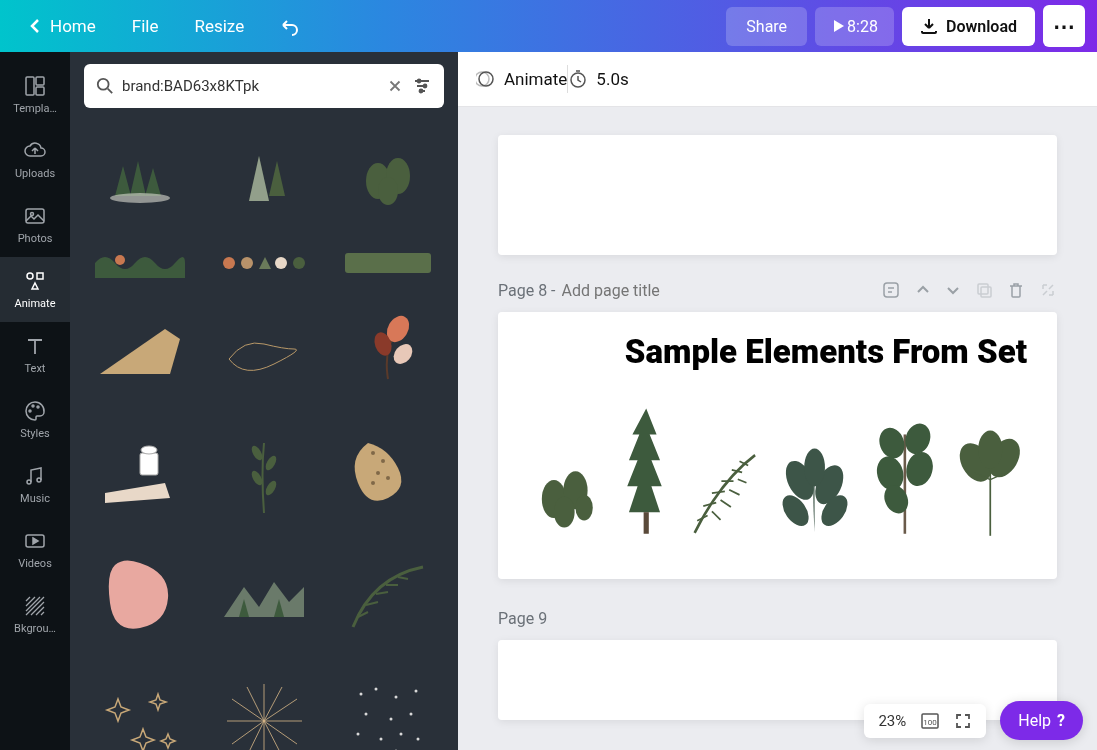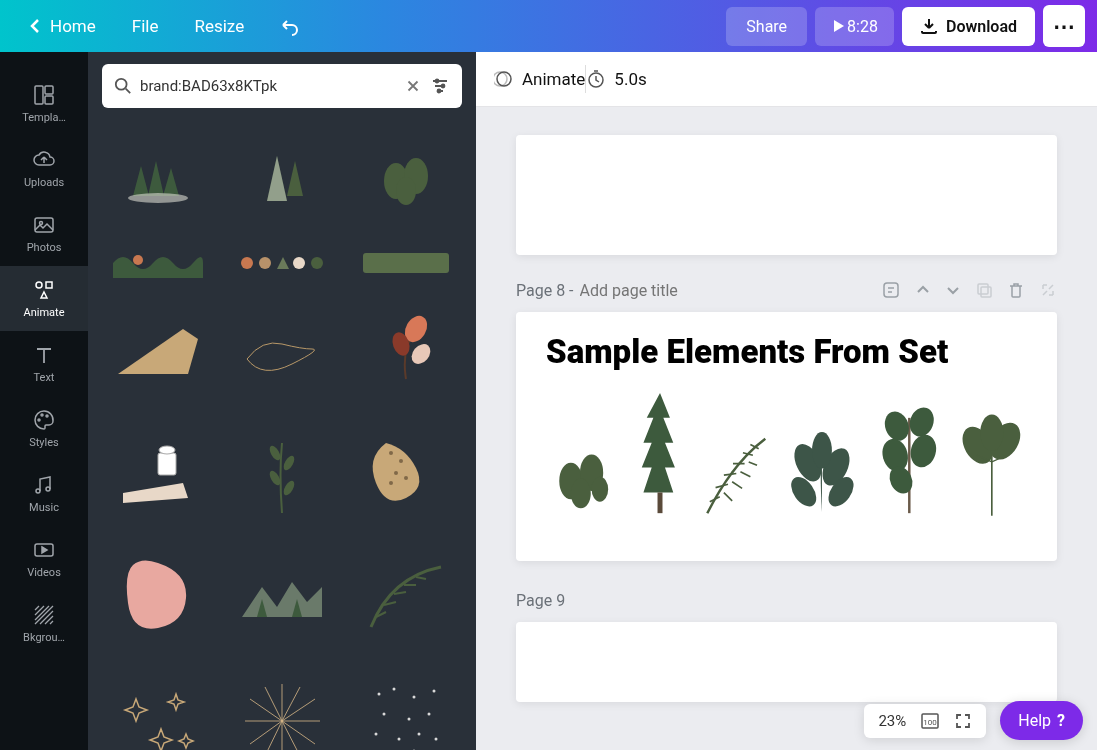--- a/index.html
+++ b/index.html
@@ -6,21 +6,21 @@
 body{width:1097px;height:750px;overflow:hidden;background:#fff;display:flex;flex-direction:column}
 .topbar{height:52px;background:linear-gradient(90deg,#00c4cc 0%,#2b87e0 35%,#7d2ae8 100%);display:flex;align-items:center;padding:0 12px;gap:6px}
 .topbar-left{display:flex;align-items:center;gap:4px;flex:1}
 .tb-btn{color:#fff;font-size:17px;padding:8px 16px;border-radius:6px;cursor:pointer;display:flex;align-items:center;gap:6px}
 .topbar-right{display:flex;align-items:center;gap:8px}
 .share-btn{background:rgba(255,255,255,.2);color:#fff;padding:10px 20px;border-radius:6px;font-size:16px;cursor:pointer}
 .play-btn{background:rgba(255,255,255,.2);color:#fff;padding:10px 16px;border-radius:6px;font-size:16px;cursor:pointer;display:flex;align-items:center;}
 .download-btn{background:#fff;color:#111;padding:10px 18px;border-radius:6px;font-size:16px;font-weight:600;cursor:pointer;display:flex;align-items:center;gap:8px}
 .more-btn{background:#fff;color:#111;width:42px;height:42px;border-radius:6px;cursor:pointer;display:flex;align-items:center;justify-content:center;font-size:22px;font-weight:bold}
 .main{flex:1;display:flex;overflow:hidden}
-.sidebar{width:88px;background:#0d1216;display:flex;flex-direction:column;padding-top:19px}
+.sidebar{width:70px;background:#0d1216;display:flex;flex-direction:column;padding-top:10px}
 .sb-item{color:#a0a5ab;display:flex;flex-direction:column;align-items:center;gap:4px;padding:12px 4px;cursor:pointer;font-size:11px}
 .sb-item.active{background:#252c33;color:#fff}
 .sb-icon{width:24px;height:24px;display:flex;align-items:center;justify-content:center}
 .panel{width:388px;background:#293039;display:flex;flex-direction:column;position:relative}
 .search-wrap{padding:12px 14px}
 .search-box{background:#fff;border-radius:6px;height:44px;display:flex;align-items:center;padding:0 12px;gap:8px}
 .search-input{flex:1;border:none;outline:none;font-size:15px;color:#333}
 .search-icn{width:18px;height:18px;color:#555}
 .clear-icn{width:18px;height:18px;color:#777;cursor:pointer}
 .filter-icn{width:20px;height:20px;color:#555;cursor:pointer}
@@ -37,21 +37,21 @@
 .pages::-webkit-scrollbar{width:14px}
 .pages::-webkit-scrollbar-thumb{background:#c8c8c8;border-radius:7px}
 .page-block{margin-bottom:30px}
 .page-blank{background:#fff;border-radius:4px;height:120px;box-shadow:0 2px 8px rgba(0,0,0,.08);margin-bottom:25px}
 .page-header{display:flex;align-items:center;margin-bottom:12px;gap:6px}
 .page-label{color:#6b7178;font-size:16px}
 .page-title-input{color:#9aa0a6;font-size:16px;border:none;background:none;outline:none}
 .page-actions{margin-left:auto;display:flex;gap:14px;color:#9aa0a6;align-items:center}
 .page-actions span{cursor:pointer;display:flex}
 .page-canvas{background:#fff;border-radius:4px;padding:20px 30px 30px;box-shadow:0 2px 8px rgba(0,0,0,.08)}
-.canvas-title{font-size:33px;font-weight:900;text-align:left;margin-bottom:0;color:#000}
+.canvas-title{font-size:33px;font-weight:900;text-align:right;margin-bottom:18px;color:#000}
 .elements-row{display:flex;justify-content:space-around;align-items:flex-end;gap:10px}
 .bottom-bar{position:absolute;bottom:10px;right:14px;display:flex;align-items:center;gap:14px}
 .zoom-box{background:#fff;border-radius:6px;padding:8px 14px;display:flex;align-items:center;gap:14px;box-shadow:0 2px 12px rgba(0,0,0,.12);font-size:15px;color:#333}
 .help-btn{background:#7d2ae8;color:#fff;padding:10px 18px;border-radius:20px;font-size:16px;cursor:pointer;display:flex;align-items:center;gap:6px;box-shadow:0 2px 12px rgba(0,0,0,.15)}
 svg{display:block}
 
 .plant{color:#4a5f3e}
 </style>
 </head>
 <body>

